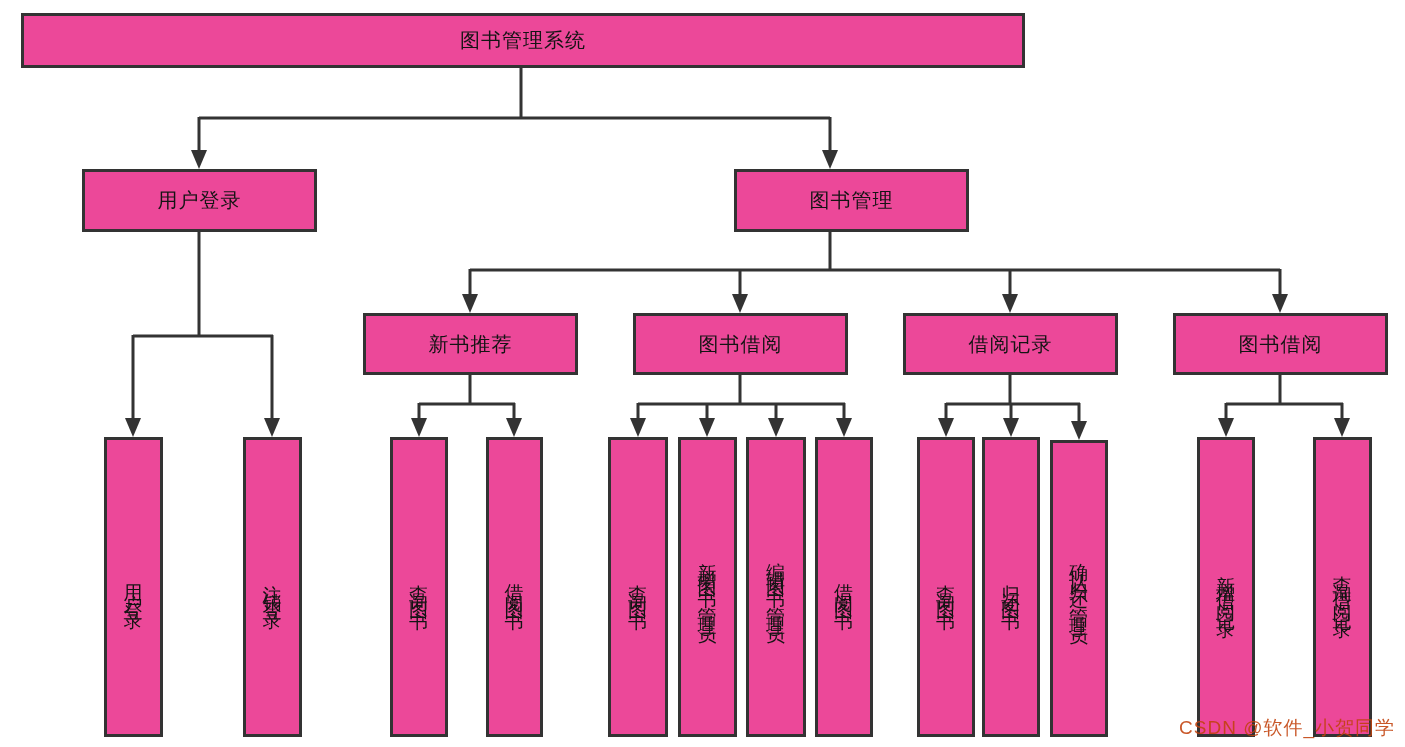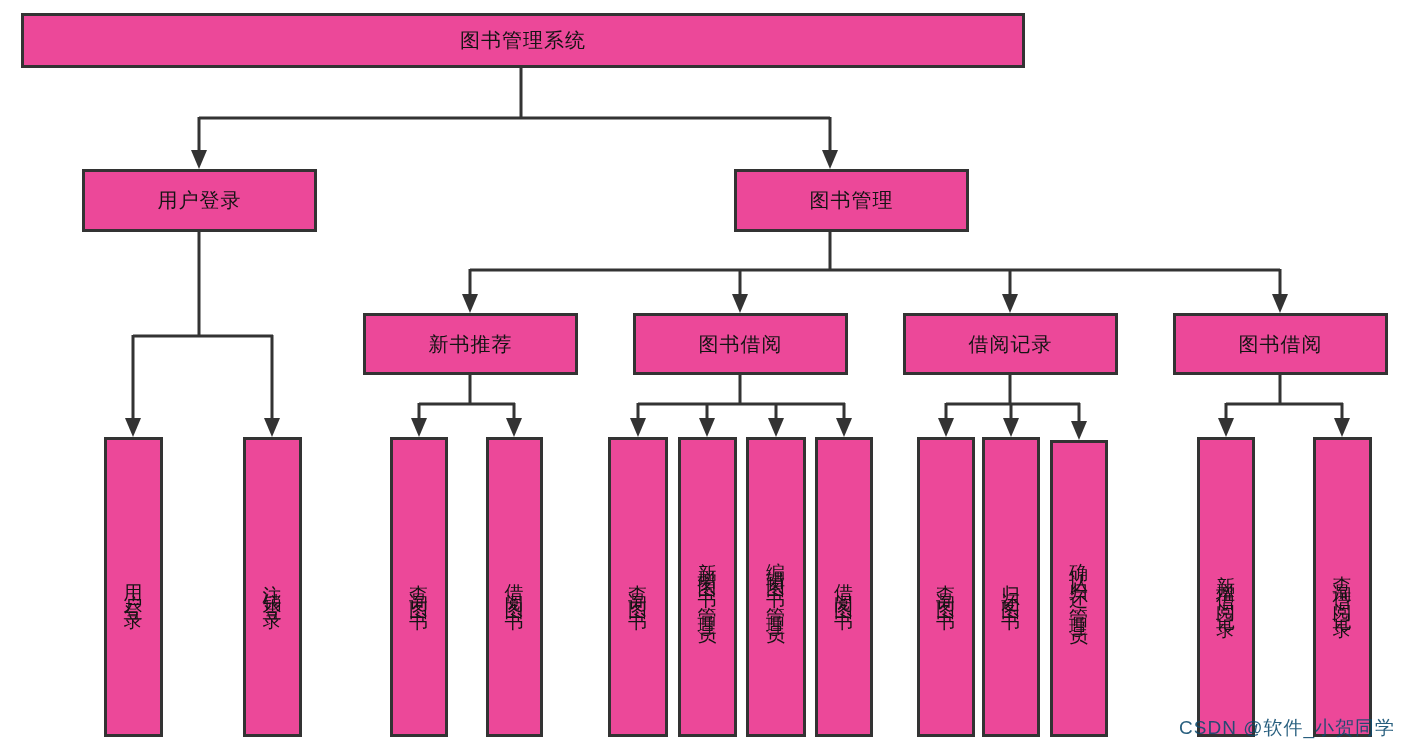--- a/index.html
+++ b/index.html
@@ -59,21 +59,21 @@
   .leaf-9  { left: 917px;  width: 58px; }
   .leaf-10 { left: 982px;  width: 58px; }
   .leaf-11 { left: 1050px; width: 58px; top: 440px; height: 297px; }
   .leaf-12 { left: 1197px; width: 58px; }
   .leaf-13 { left: 1313px; width: 59px; }
   .watermark {
     position: absolute;
     right: 10px;
     bottom: 6px;
     font-size: 19px;
-    color: #0c4a6e;
+    color: #c2410c;
     opacity: 0.88;
     letter-spacing: 1px;
     pointer-events: none;
   }
 </style>
 </head>
 <body>
 
 <div class="stage">
 

